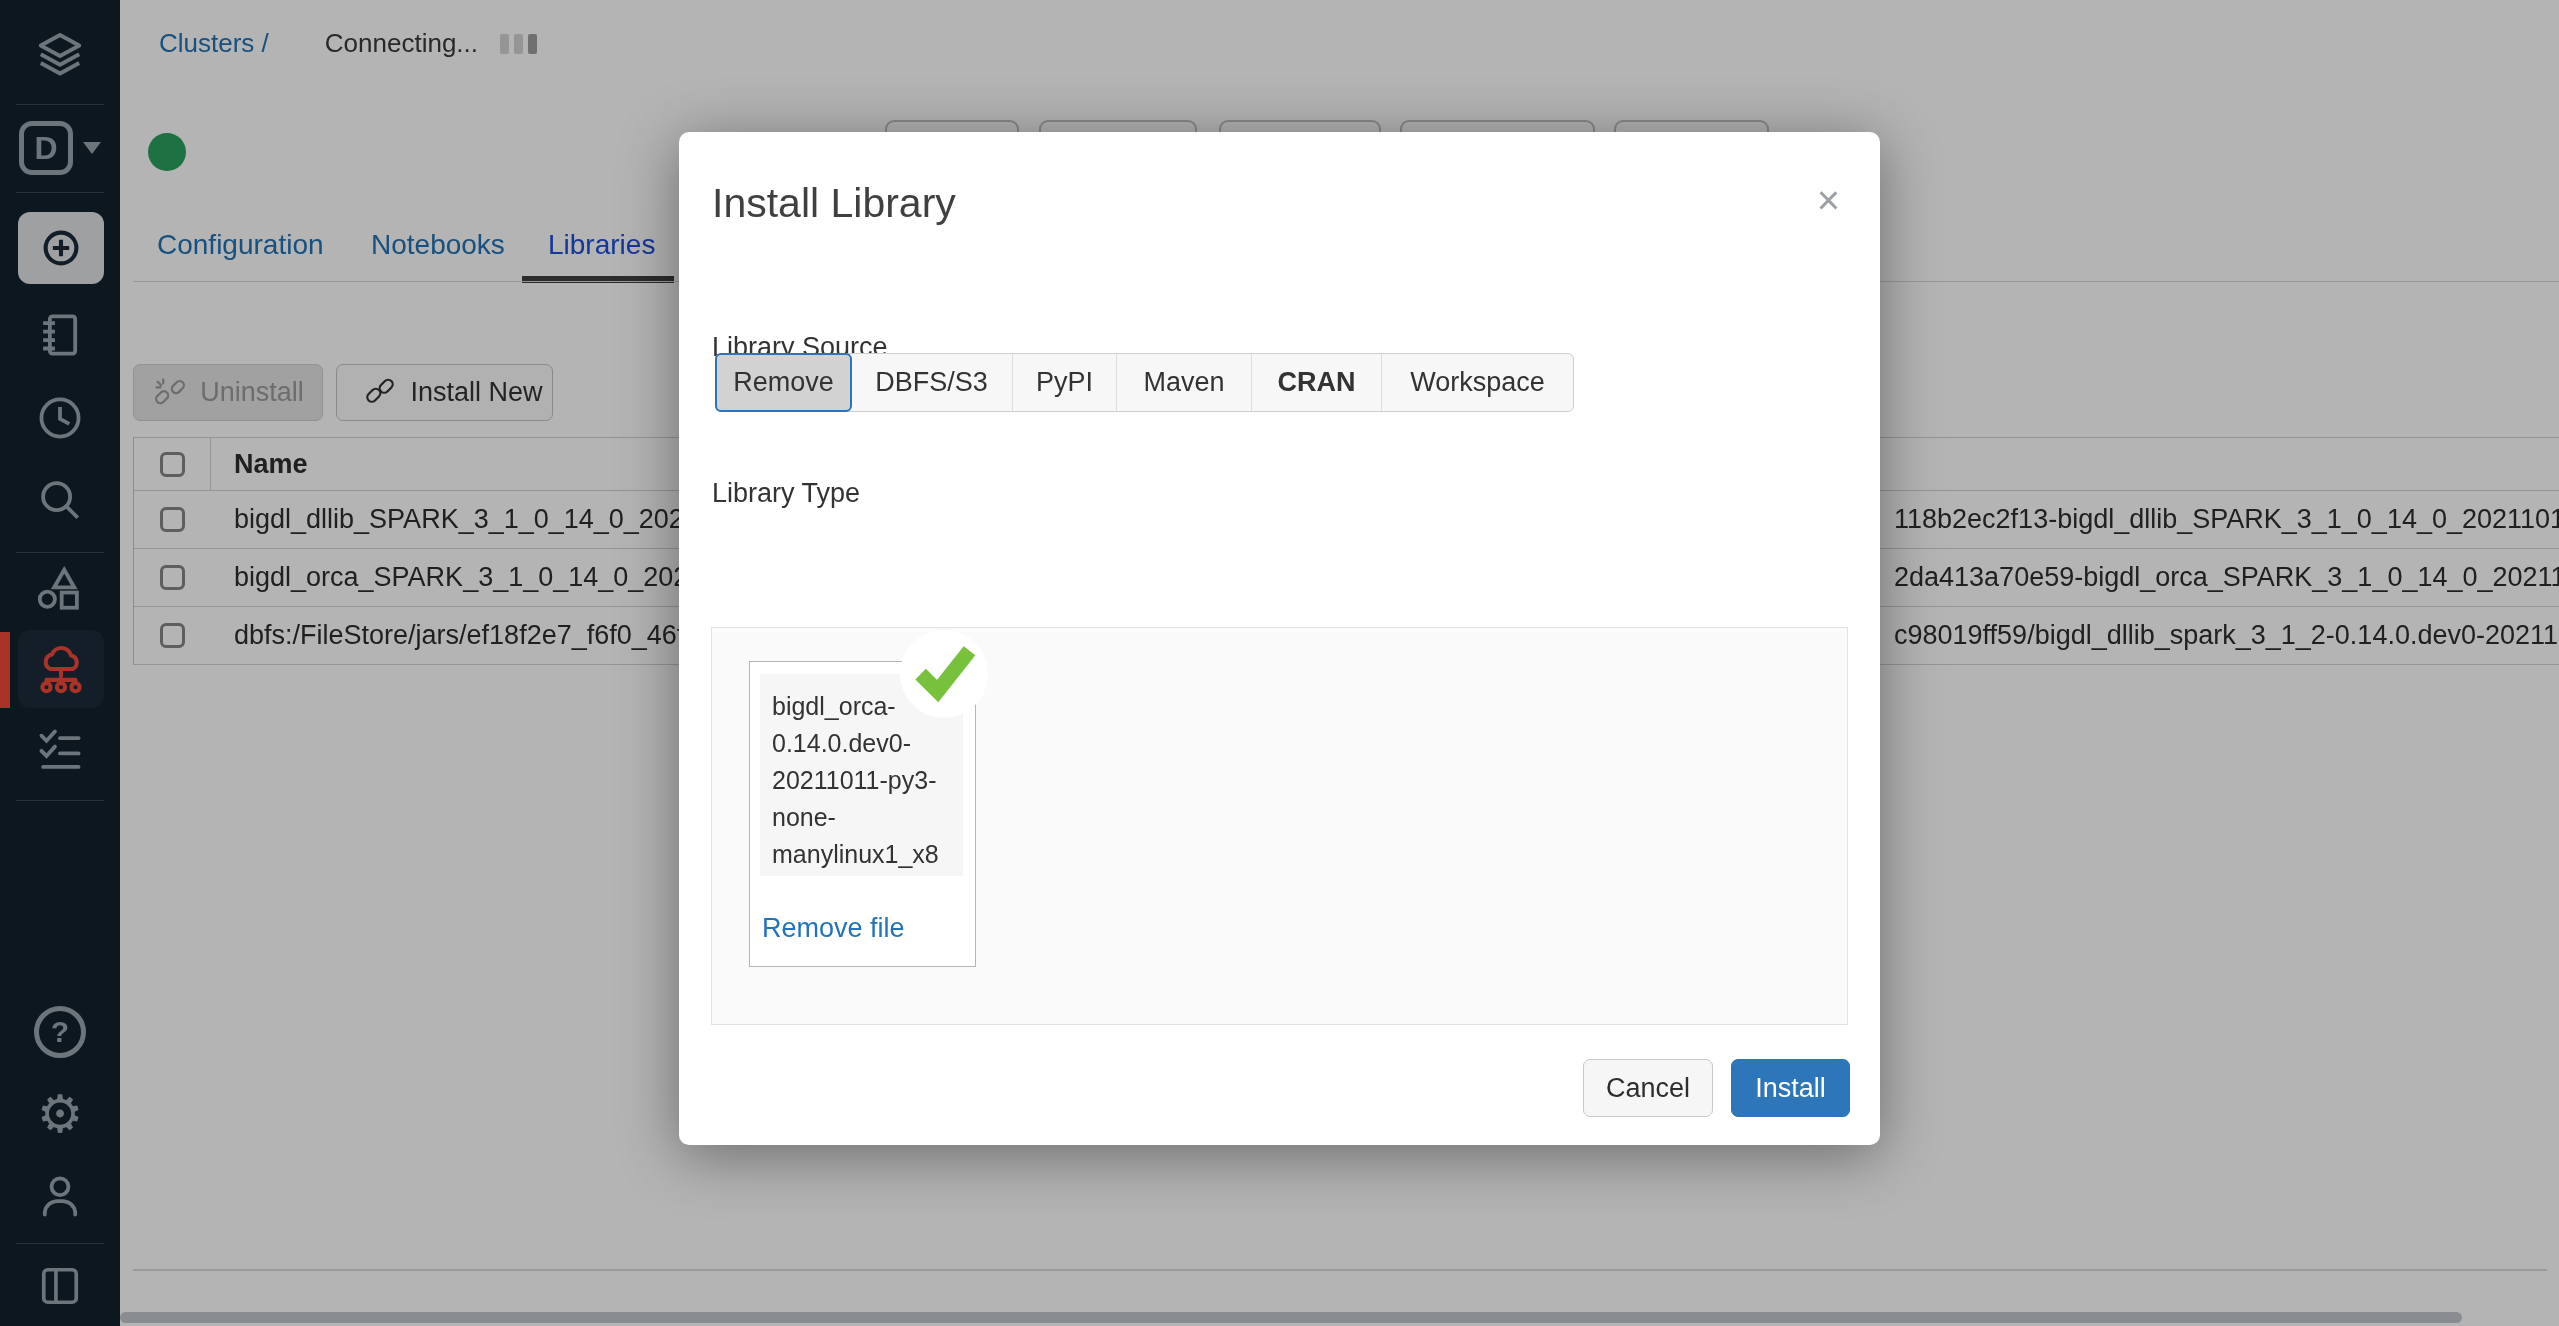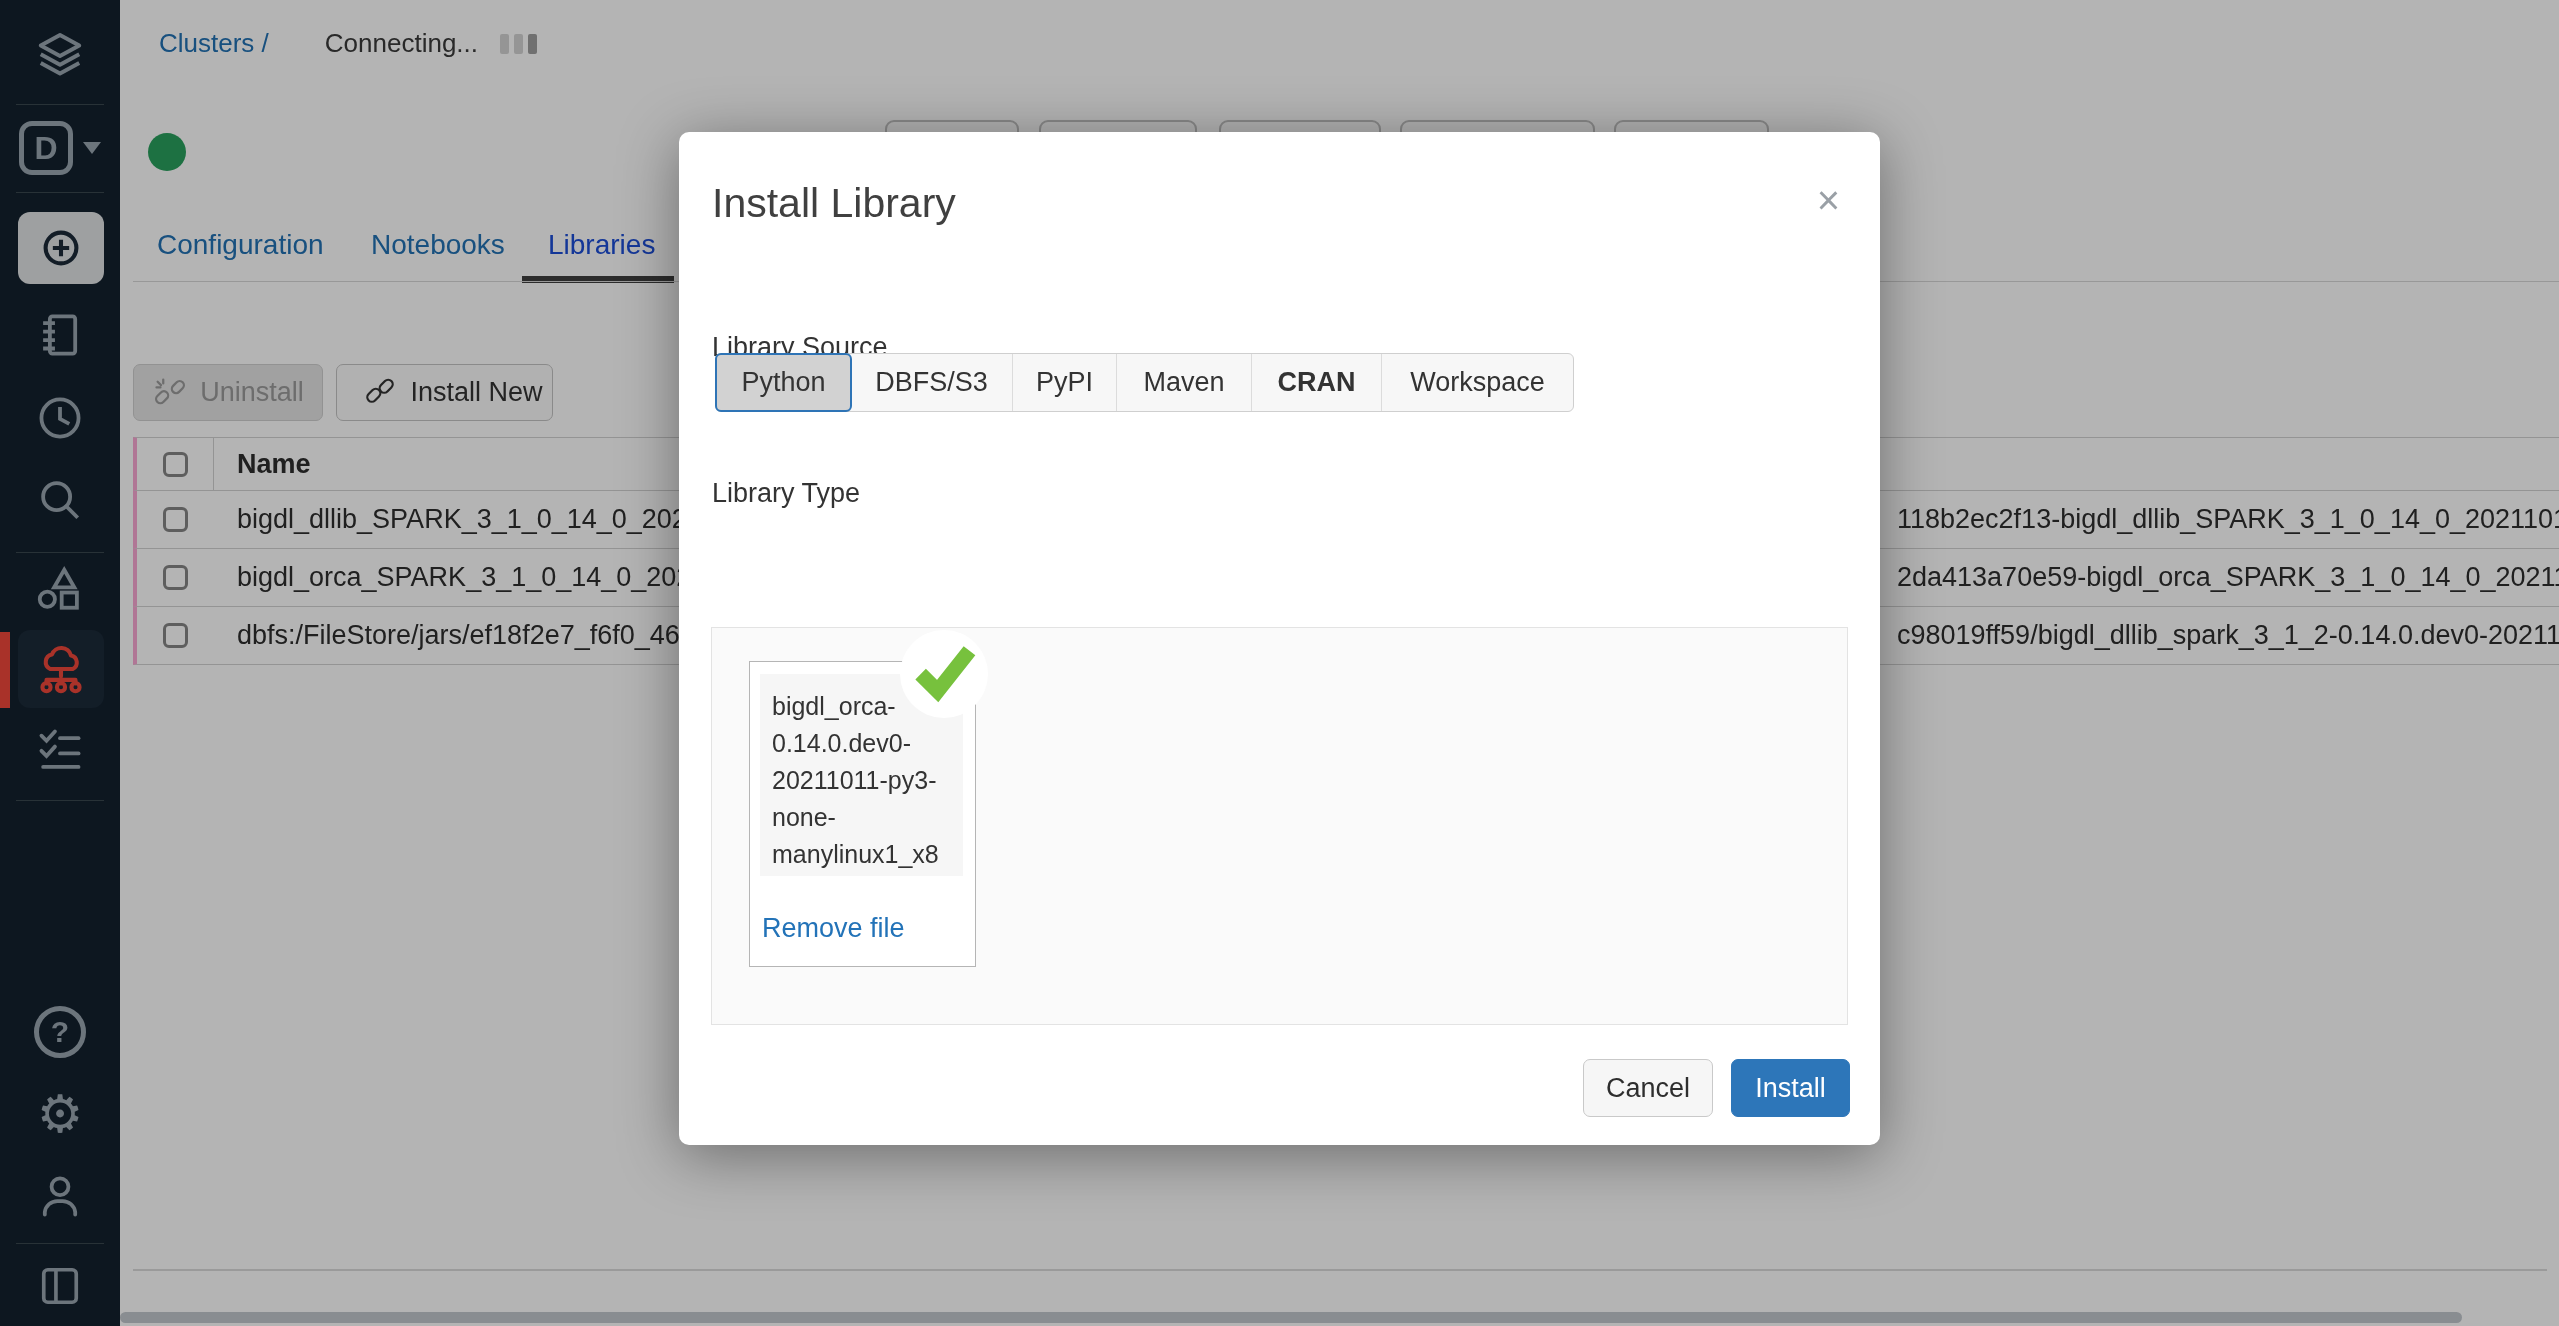--- a/index.html
+++ b/index.html
@@ -37,21 +37,21 @@
   .tab-underline { position:absolute; left:402px; top:276px; width:152px; height:7px; background:#3f3f3f; }
   .tabbar-line { position:absolute; left:13px; right:0; top:281px; height:1px; background:#d7d7d7; }
 
   .btn { display:inline-flex; align-items:center; justify-content:center; gap:12px; border-radius:7px; font-size:27px; }
   .toolbar-btn { position:absolute; top:364px; height:57px; border:1px solid #c4c4c4; background:#fbfbfb; color:#333; }
   .btn-uninstall { left:13px; width:190px; background:#e4e4e4; border-color:#cfcfcf; color:#9b9b9b; }
   .btn-install-new { left:216px; width:217px;padding-left:16px; }
 
   
   .lib-table { position:absolute; left:13px; top:437px; width:2426px; }
-  .t-row { position:relative; display:flex; align-items:center; border-bottom:1px solid #d2d2d2; border-left:4px solid #f9a8d4; overflow:hidden; }
+  .t-row { position:relative; display:flex; align-items:center; border-bottom:1px solid #d2d2d2; border-left:1px solid #f9a8d4; overflow:hidden; }
   .t-head { height:54px; border-top:1px solid #d2d2d2; font-weight:bold; }
   .t-body { height:58px; }
   .cb-cell { width:77px; display:flex; align-items:center; justify-content:center; flex:none; }
   .t-head .cb-cell { border-right:1px solid #d2d2d2; height:100%; }
   .checkbox { width:25px; height:25px; border:3px solid #858585; border-radius:6px; background:transparent; }
   .cell-name { font-size:27px; color:#2e2e2e; padding-left:23px; white-space:nowrap; }
   .cell-right { position:absolute; left:1760px; top:0; height:100%; display:flex; align-items:center; font-size:27px; color:#2e2e2e; white-space:nowrap; }
 
   .content-bottom-line { position:absolute; left:13px; top:1269px; width:2414px; height:2px; background:#dadada; }
   .hscrollbar { position:absolute; left:0; top:1312px; width:2342px; height:11px; border-radius:6px; background:#c3c8ce; }
@@ -274,21 +274,21 @@
   </div>
 
   <div class="overlay"></div>
 
   <div class="modal">
     <div class="modal-title">Install Library</div>
     <div class="modal-close">×</div>
 
     <div class="field-label" style="top:200px;">Library Source</div>
     <div class="seg-group src-group">
-      <div class="seg-btn selected" style="width:137px;">Python</div>
+      <div class="seg-btn selected" style="width:137px;">Remove</div>
       <div class="seg-btn" style="width:162px;">DBFS/S3</div>
       <div class="seg-btn" style="width:104px;">PyPI</div>
       <div class="seg-btn" style="width:135px;">Maven</div>
       <div class="seg-btn" style="width:130px;font-weight:bold;">CRAN</div>
       <div class="seg-btn" style="width:191px;">Workspace</div>
     </div>
 
     <div class="field-label" style="top:346px;">Library Type</div>
 
     <div class="drop-area">

